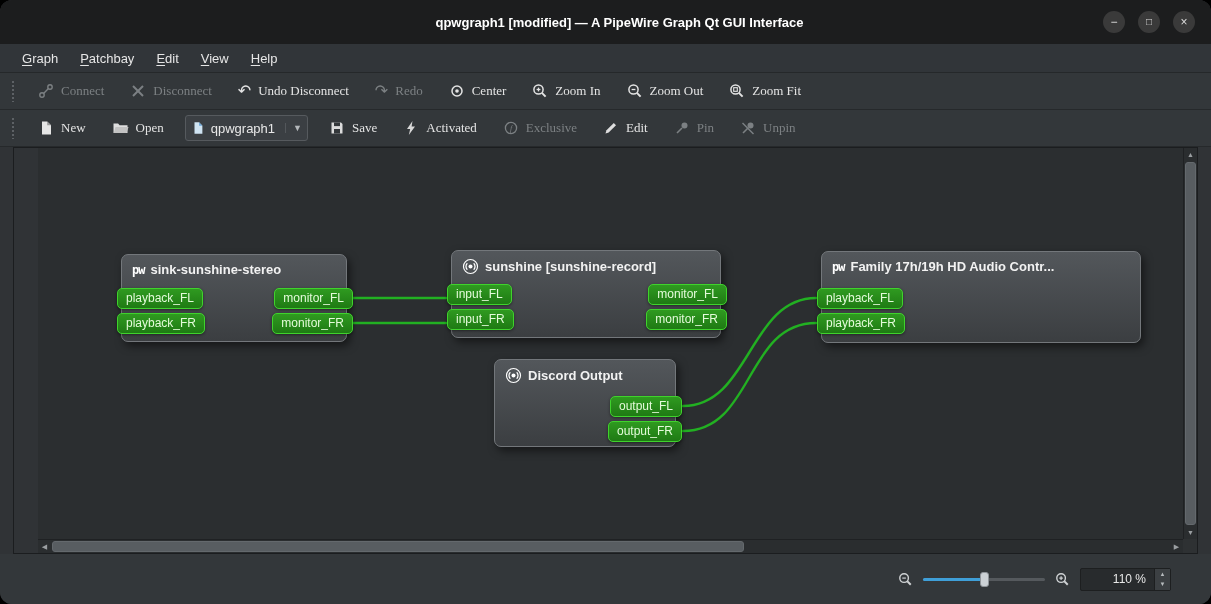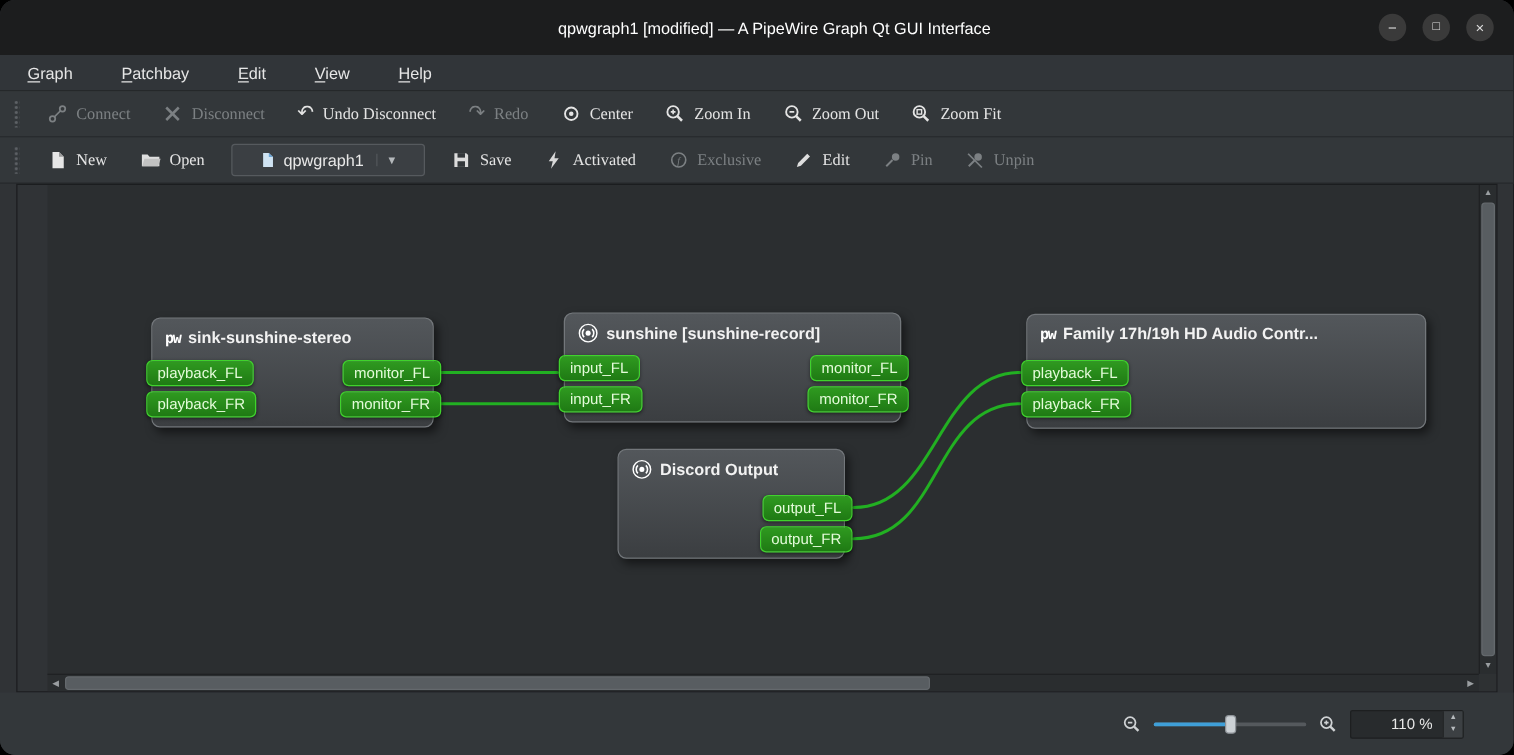--- a/index.html
+++ b/index.html
@@ -3,46 +3,46 @@
 <meta charset="utf-8">
 <style>
   * { margin:0; padding:0; box-sizing:border-box; }
   html,body { background:#000; font-family:"Liberation Sans", sans-serif; }
   .window{ width:1211px; height:604px; background:#303336; border-radius:12px;
            overflow:hidden; display:flex; flex-direction:column; position:relative; }
 
   
   .titlebar{ height:44px; background:#1c1d1e; display:flex; align-items:center;
              justify-content:center; position:relative; flex:0 0 auto; }
-  .titlebar .title{ color:#fff; font-weight:normal; font-size:13px;margin-left:28px; }
+  .titlebar .title{ color:#fff; font-weight:bold; font-size:13px;margin-left:28px; }
   .winbtns{ position:absolute; right:16px; top:0; height:100%; display:flex; align-items:center; gap:13px; }
   .winbtn{ width:22px; height:22px; border-radius:50%; background:#3a3a3a; color:#dcdcdc;
            display:flex; align-items:center; justify-content:center; font-size:12px; line-height:1; cursor:default; }
   .winbtn.max{ font-size:10px; }
 
   
   .menubar{ height:29px; background:#313539; display:flex; align-items:center;
-            padding:0 12px; gap:19px; border-bottom:1px solid #25282a; flex:0 0 auto; }
+            padding:0 12px; gap:2px; border-bottom:1px solid #25282a; flex:0 0 auto; }
   .menu-item{ color:#e6e6e6; padding:4px 10px; font-size:13px; }
   u{ text-decoration:underline; text-underline-offset:2px; }
 
   
   .toolbar{ height:37px; background:#33373a; display:flex; align-items:center;
             padding:0 6px; border-bottom:1px solid #26292b; flex:0 0 auto; }
   .grip{ width:5px; height:22px; margin:0 9px 0 5px;
          background-image:radial-gradient(circle, #5d6165 1px, transparent 1.3px);
          background-size:4px 4px; }
   .tb-item{ display:flex; align-items:center; gap:7px; padding:0 13px; height:100%;
             color:#e4e4e4; font-size:13px; white-space:nowrap;font-family:Liberation Serif, serif; }
   .tb-item.disabled{ color:#7c8083; }
   .tb-item svg{ flex:0 0 auto; }
   .glyph{ font-size:16px; line-height:1; }
 
   .combo{ height:26px; background:#3b3f43; border:1px solid #565a5e; border-radius:3px;
-          margin:0 8px; padding:0 21px; display:flex; align-items:center; gap:6px;
+          margin:0 8px; padding:0 5px; display:flex; align-items:center; gap:6px;
           color:#e8e8e8; font-size:13px; }
   .combo-arrow{ color:#b4b8bb; font-size:9px; margin-left:4px; padding-left:7px; border-left:1px solid #53575b; }
 
   
   .central{ flex:0 0 407px; padding:0 13px; }
   .graphview{ width:100%; height:100%; display:grid;
               grid-template-columns:1fr 14px; grid-template-rows:1fr 14px;
               border:1px solid #1b1d1f;padding-left:24px; }
   .canvas{ position:relative; overflow:hidden; background:#2b2e30; }
   .links{ position:absolute; left:0; top:0; pointer-events:none; }

